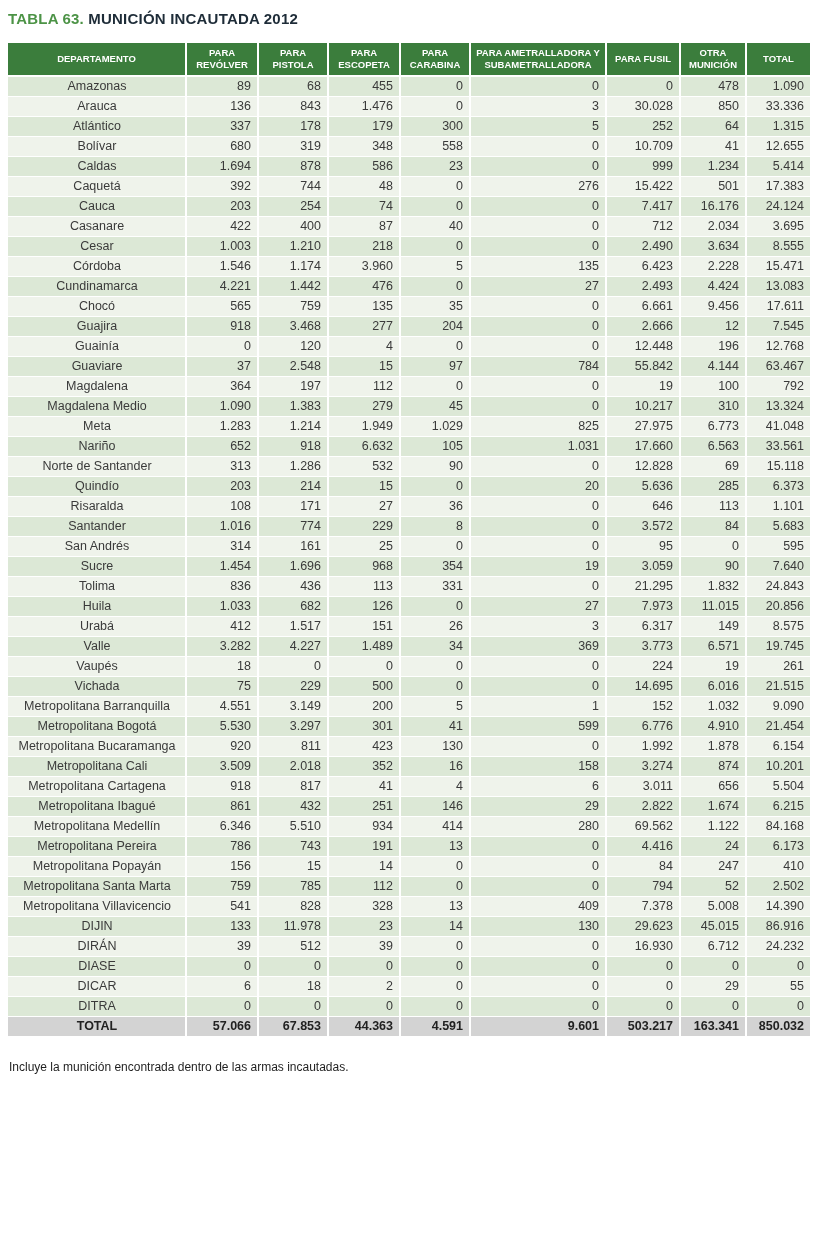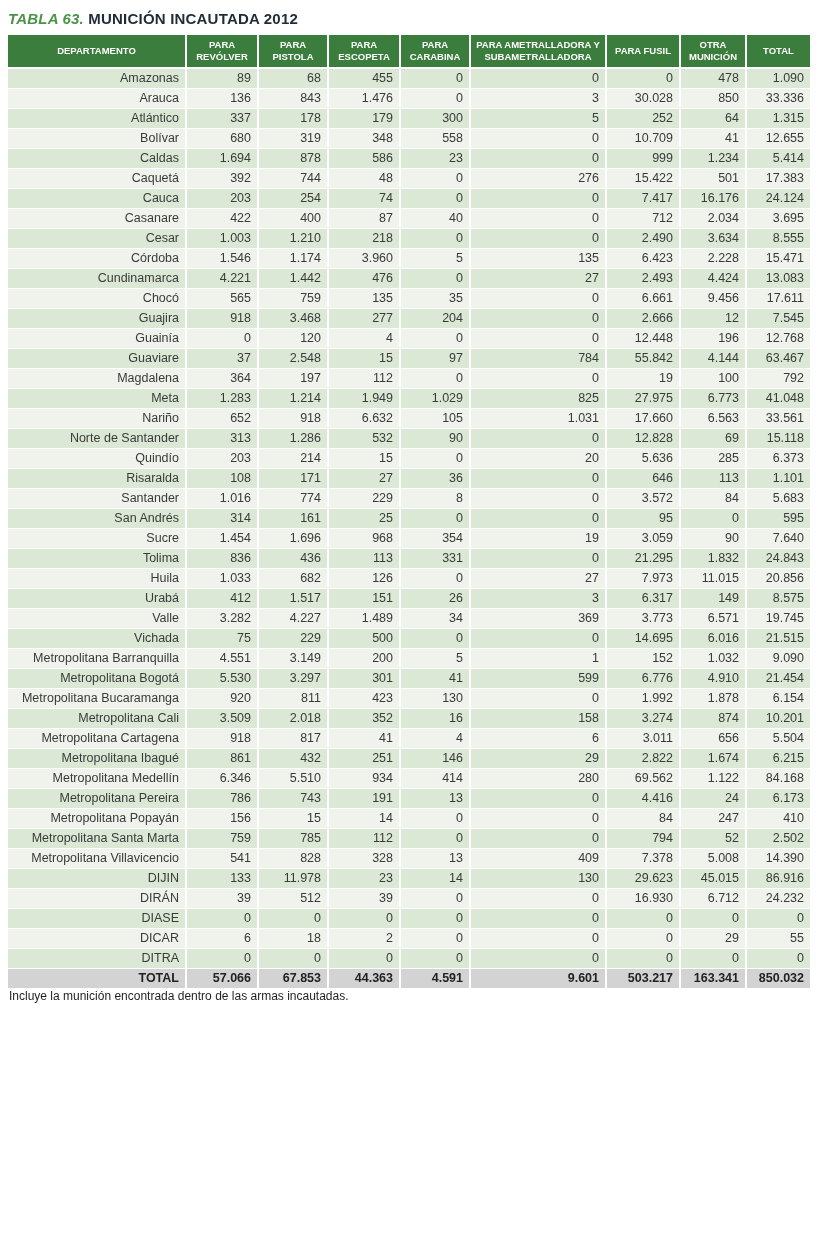--- a/index.html
+++ b/index.html
@@ -20,26 +20,26 @@
     padding:8px;
     overflow:hidden;
   }
   .page-title{
     font-size:15px;
     font-weight:bold;
     letter-spacing:.2px;
     color:var(--title-dark);
     margin:2px 0 0 0;
   }
-  .page-title .title-prefix{color:var(--title-green);font-style:italic;}
+  .page-title .title-prefix{color:var(--title-green);}
   table{
     border-collapse:collapse;
     table-layout:fixed;
     width:802px;
-    margin-top:8px;
+    margin-top:16px;
   }
   col.c0{width:178px;}
   col.c1{width:72px;}
   col.c2{width:70px;}
   col.c3{width:72px;}
   col.c4{width:70px;}
   col.c5{width:136px;}
   col.c6{width:74px;}
   col.c7{width:66px;}
   col.c8{width:64px;}
@@ -61,33 +61,33 @@
     font-size:12.5px;
     height:20px;
     padding:1px 6px 1px 4px;
     text-align:right;
     vertical-align:middle;
     border-right:2px solid #ffffff;
     border-bottom:1.5px solid #ffffff;
     white-space:nowrap;
     overflow:hidden;
   }
-  td.dept{text-align:right;padding-left:7px;}
+  td.dept{text-align:center;padding-left:7px;}
   th:last-child, td:last-child{border-right:none;}
   tbody tr:nth-child(odd) td{background:var(--row-dark);}
   tbody tr:nth-child(even) td{background:var(--row-light);}
   tbody tr.total-row td{
     background:var(--total-gray);
     font-weight:bold;
     color:#222222;
   }
   .footnote{
     font-size:12px;
     color:#1f1f1f;
-    margin-top:0;
+    margin-top:23px;
     padding-left:1px;
   }
 </style>
 </head>
 <body>
 
 <h1 class="page-title"><span class="title-prefix">TABLA 63.</span><span> MUNICIÓN INCAUTADA 2012</span></h1>
 
 <table>
   <colgroup>
@@ -285,20 +285,31 @@
         <td>364</td>
         <td>197</td>
         <td>112</td>
         <td>0</td>
         <td>0</td>
         <td>19</td>
         <td>100</td>
         <td>792</td>
       </tr>
       <tr>
+        <td class="dept">Magdalena Medio</td>
+        <td>1.090</td>
+        <td>1.383</td>
+        <td>279</td>
+        <td>45</td>
+        <td>0</td>
+        <td>10.217</td>
+        <td>310</td>
+        <td>13.324</td>
+      </tr>
+      <tr>
         <td class="dept">Meta</td>
         <td>1.283</td>
         <td>1.214</td>
         <td>1.949</td>
         <td>1.029</td>
         <td>825</td>
         <td>27.975</td>
         <td>6.773</td>
         <td>41.048</td>
       </tr>
@@ -415,20 +426,31 @@
       <tr>
         <td class="dept">Valle</td>
         <td>3.282</td>
         <td>4.227</td>
         <td>1.489</td>
         <td>34</td>
         <td>369</td>
         <td>3.773</td>
         <td>6.571</td>
         <td>19.745</td>
+      </tr>
+      <tr>
+        <td class="dept">Vaupés</td>
+        <td>18</td>
+        <td>0</td>
+        <td>0</td>
+        <td>0</td>
+        <td>0</td>
+        <td>224</td>
+        <td>19</td>
+        <td>261</td>
       </tr>
       <tr>
         <td class="dept">Vichada</td>
         <td>75</td>
         <td>229</td>
         <td>500</td>
         <td>0</td>
         <td>0</td>
         <td>14.695</td>
         <td>6.016</td>

